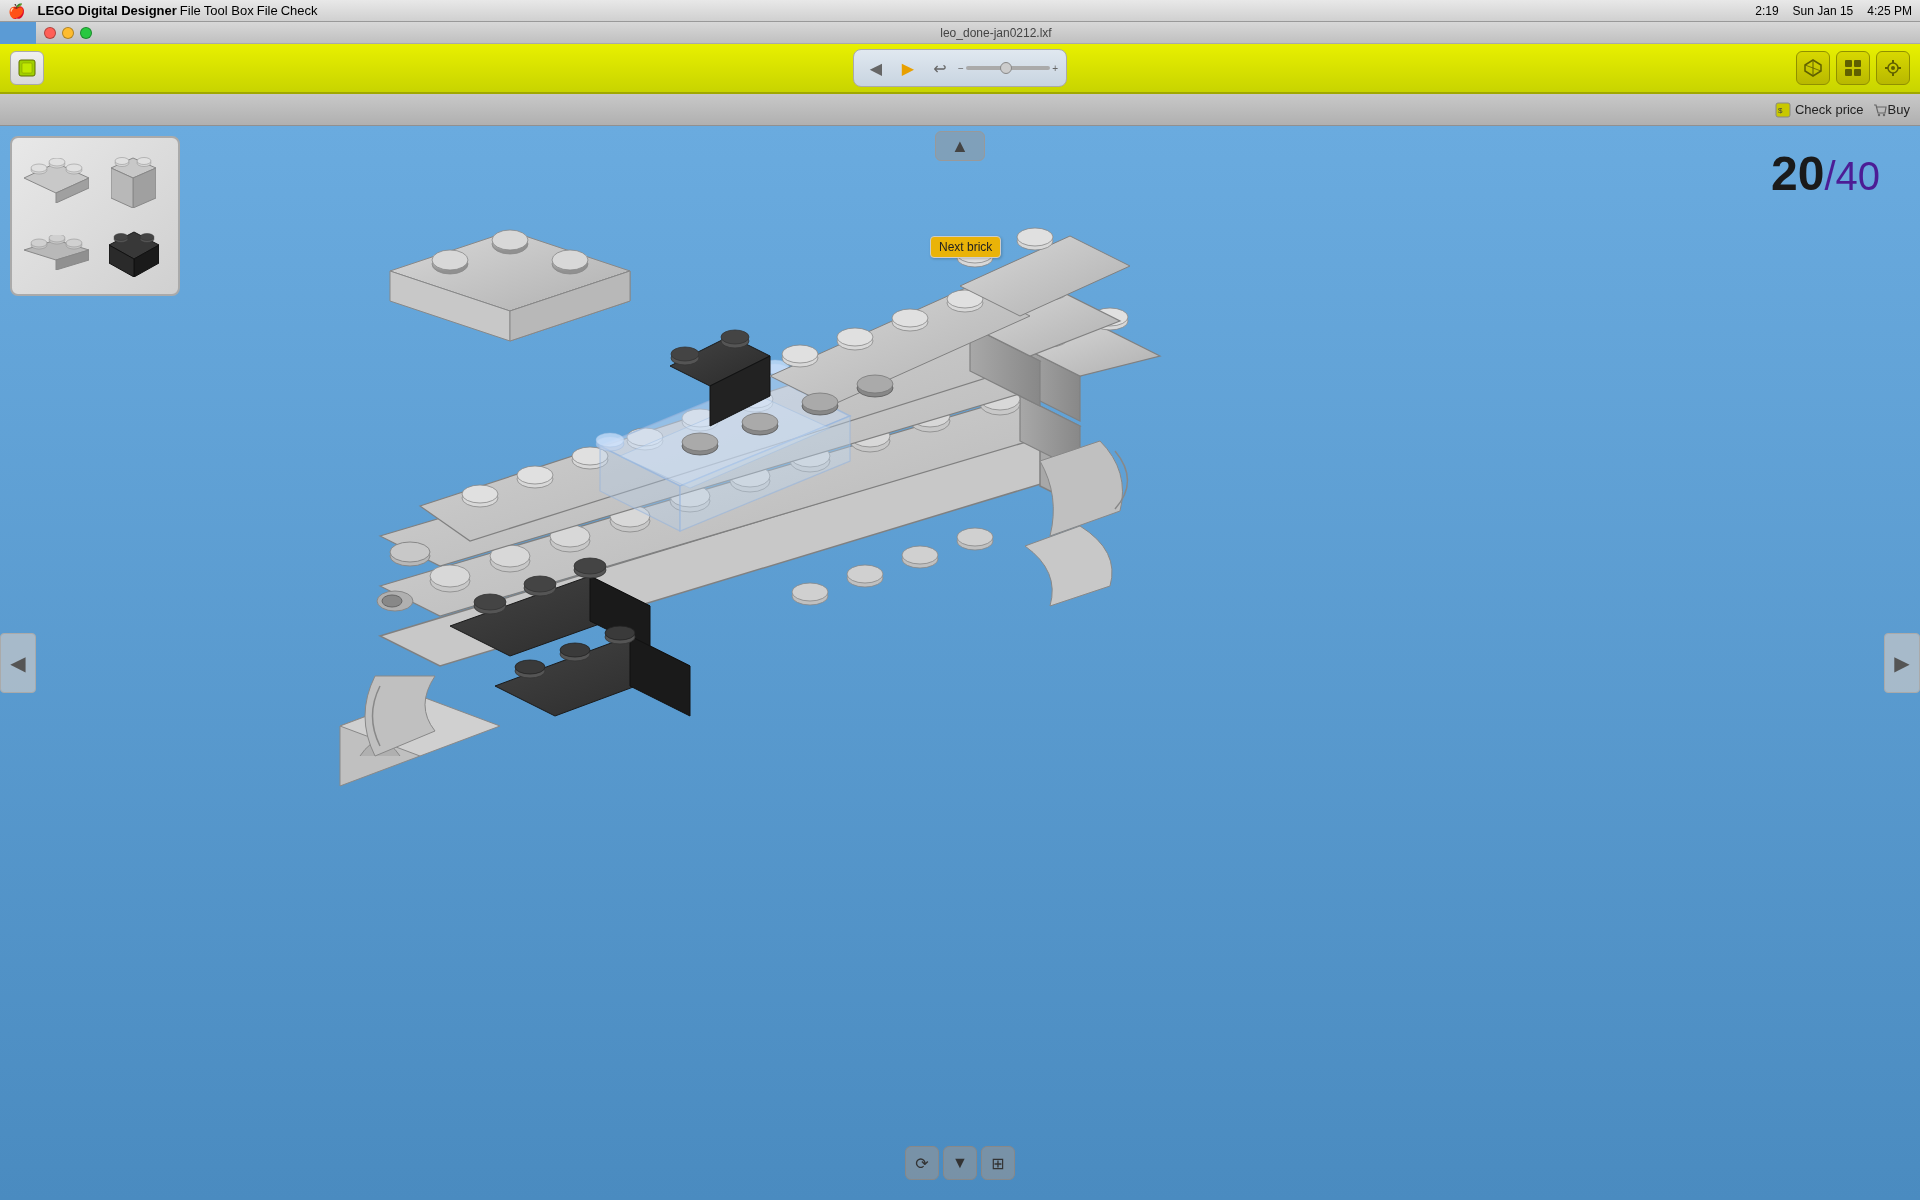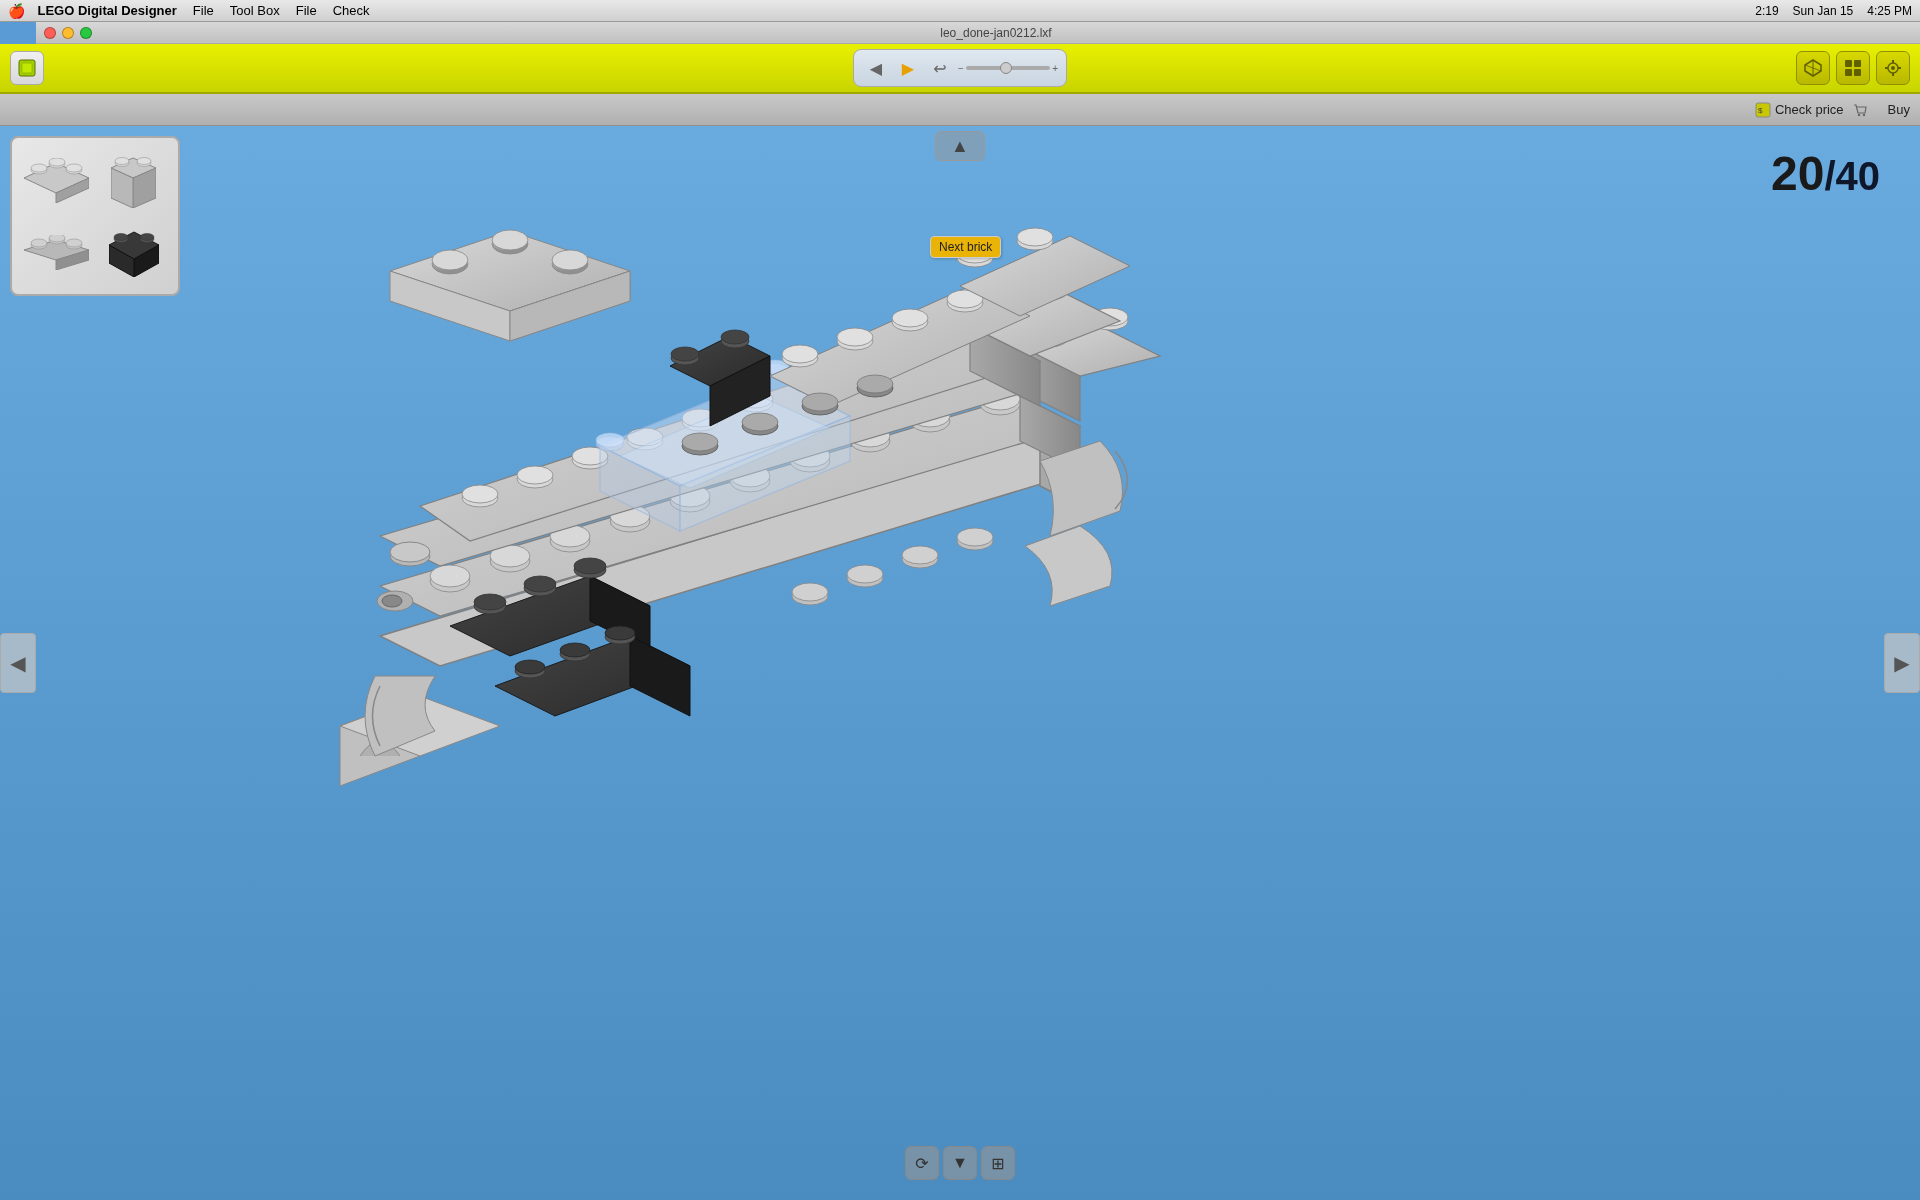--- a/index.html
+++ b/index.html
@@ -24,21 +24,21 @@
       border-bottom: 1px solid #999;
       position: relative;
       z-index: 100;
     }
     #menubar .apple-logo {
       margin-right: 12px;
       font-size: 14px;
     }
     #menubar .menu-items {
       display: flex;
-      gap: 16px;
+      gap: 3px;
     }
     #menubar .menu-items span {
       font-size: 13px;
       color: #000;
     }
     #menubar .menu-items .app-name {
       font-weight: bold;
     }
     #menubar .right-side {
       position: absolute;
@@ -186,21 +186,21 @@
       background: none;
       border: none;
       cursor: pointer;
       font-size: 13px;
       color: #222;
       font-weight: 500;
     }
     .buy-btn {
       display: flex;
       align-items: center;
-      gap: 20px;
+      gap: 0;
       background: none;
       border: none;
       cursor: pointer;
       font-size: 13px;
       color: #222;
     }
 
     
     #main {
       width: 100%;
@@ -219,22 +219,22 @@
       font-weight: bold;
       color: #1a1a1a;
       line-height: 1;
     }
     #step-counter .current {
       font-size: 48px;
       font-weight: 700;
     }
     #step-counter .total {
       font-size: 40px;
-      font-weight: bold;
-      color: #0f172a;
+      font-weight: normal;
+      color: #4c1d95;
     }
 
     
     #brick-preview {
       position: absolute;
       top: 10px;
       left: 10px;
       width: 170px;
       height: 160px;
       background: linear-gradient(135deg, #e8e8e8, #d0d0d0);

